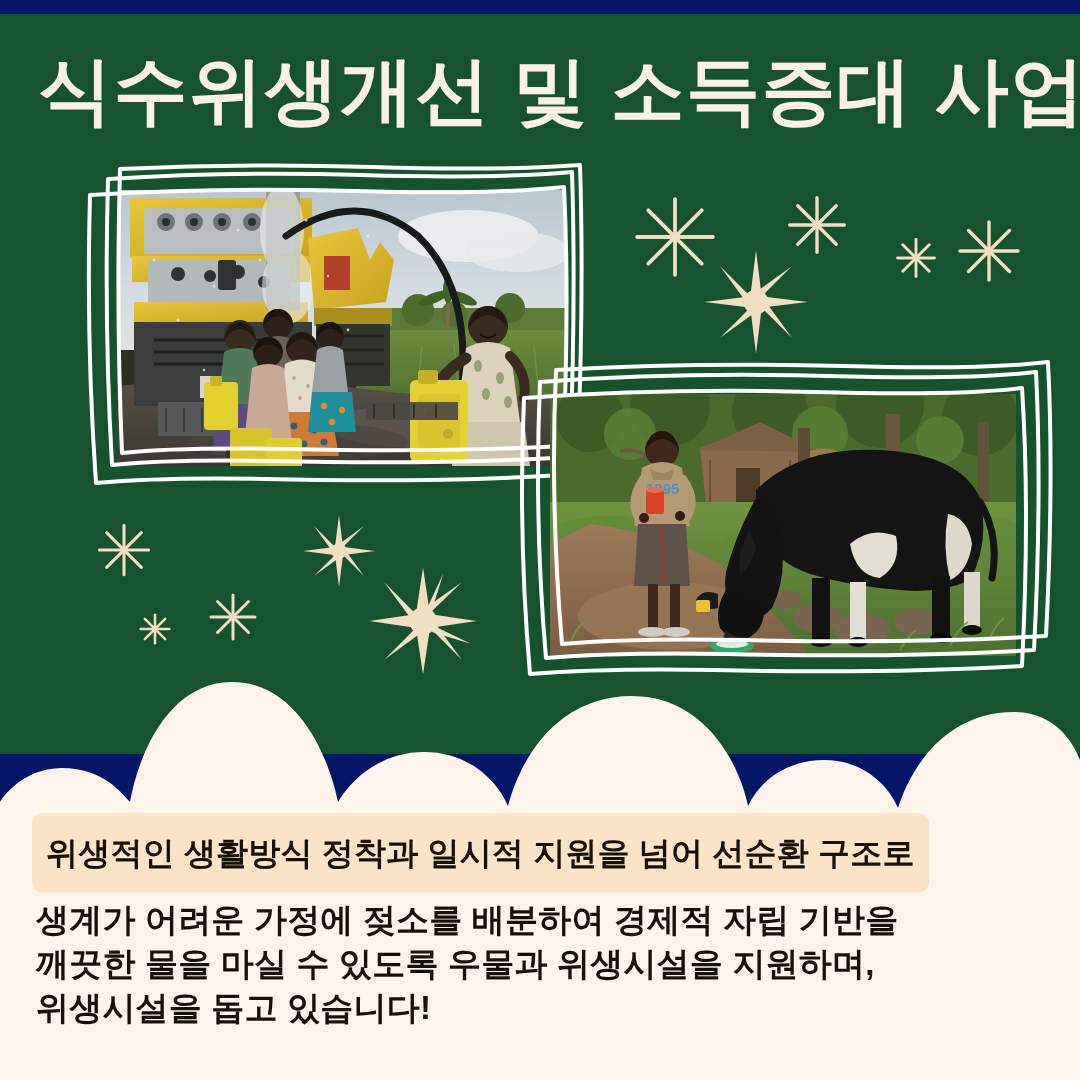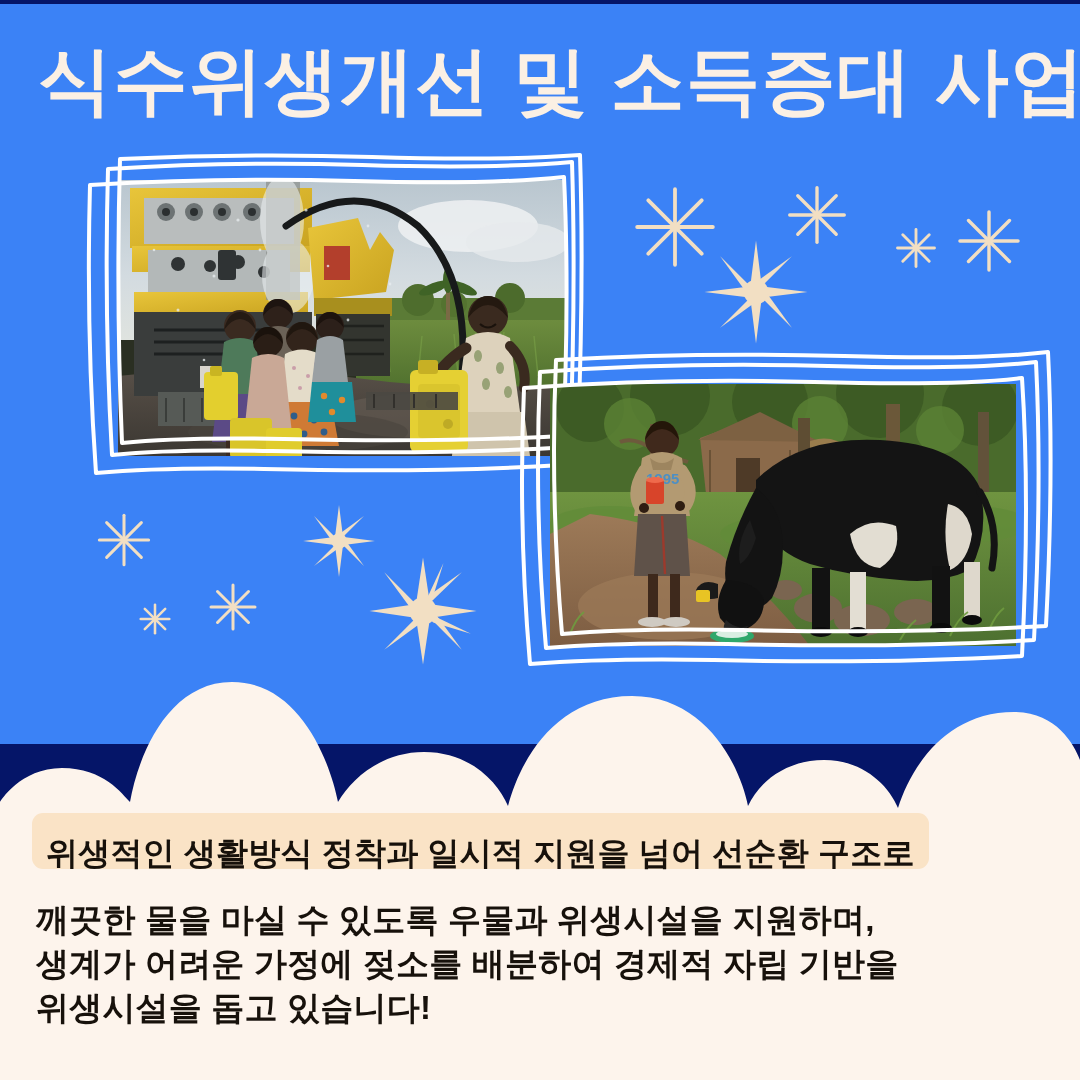--- a/index.html
+++ b/index.html
@@ -13,24 +13,24 @@
     width: 1080px;
     height: 1080px;
     overflow: hidden;
     background: #051568;
     font-family: "Liberation Sans", "DejaVu Sans", sans-serif;
   }
 
   
   .navy-area {
     position: absolute;
-    left: 0; top: 4px;
+    left: 0; top: 14px;
     width: 1080px;
     height: 740px;
-    background: #3b82f6;
+    background: #14532d;
     overflow: hidden;
   }
 
   
   .poster-title {
     position: absolute;
     left: 38px;
     top: 31px;
     width: 1010px;
     color: #FBF0E4;
@@ -103,22 +103,22 @@
 
   
   .subtitle-wrap {
     position: absolute;
     left: 32px;
     top: 813px;
     height: 56px;
     background: #FAE3C6;
     border-radius: 11px;
     display: flex;
-    align-items: flex-end;
-    padding: 0 14px;
+    align-items: center;
+    padding: 12px 14px;
   }
   .subtitle-text {
     color: #17110b;
     font-size: 32px;
     font-weight: 700;
     line-height: 1;
     white-space: nowrap;
     letter-spacing: 0.2px;
   }
   .body-copy {
@@ -671,18 +671,18 @@
         C 1056 52, 1074 84, 1080 100
         L 1080 420 L 0 420 Z"></path>
     </svg>
   </div>
 
   <div class="subtitle-wrap">
     <span class="subtitle-text">위생적인 생활방식 정착과 일시적 지원을 넘어 선순환 구조로</span>
   </div>
 
   <div class="body-copy">
+    <span class="body-line">생계가 어려운 가정에 젖소를 배분하여 경제적 자립 기반을</span>
     <span class="body-line">깨끗한 물을 마실 수 있도록 우물과 위생시설을 지원하며,</span>
-    <span class="body-line">생계가 어려운 가정에 젖소를 배분하여 경제적 자립 기반을</span>
     <span class="body-line">위생시설을 돕고 있습니다!</span>
   </div>
 
 </div>
 
 </body></html>

